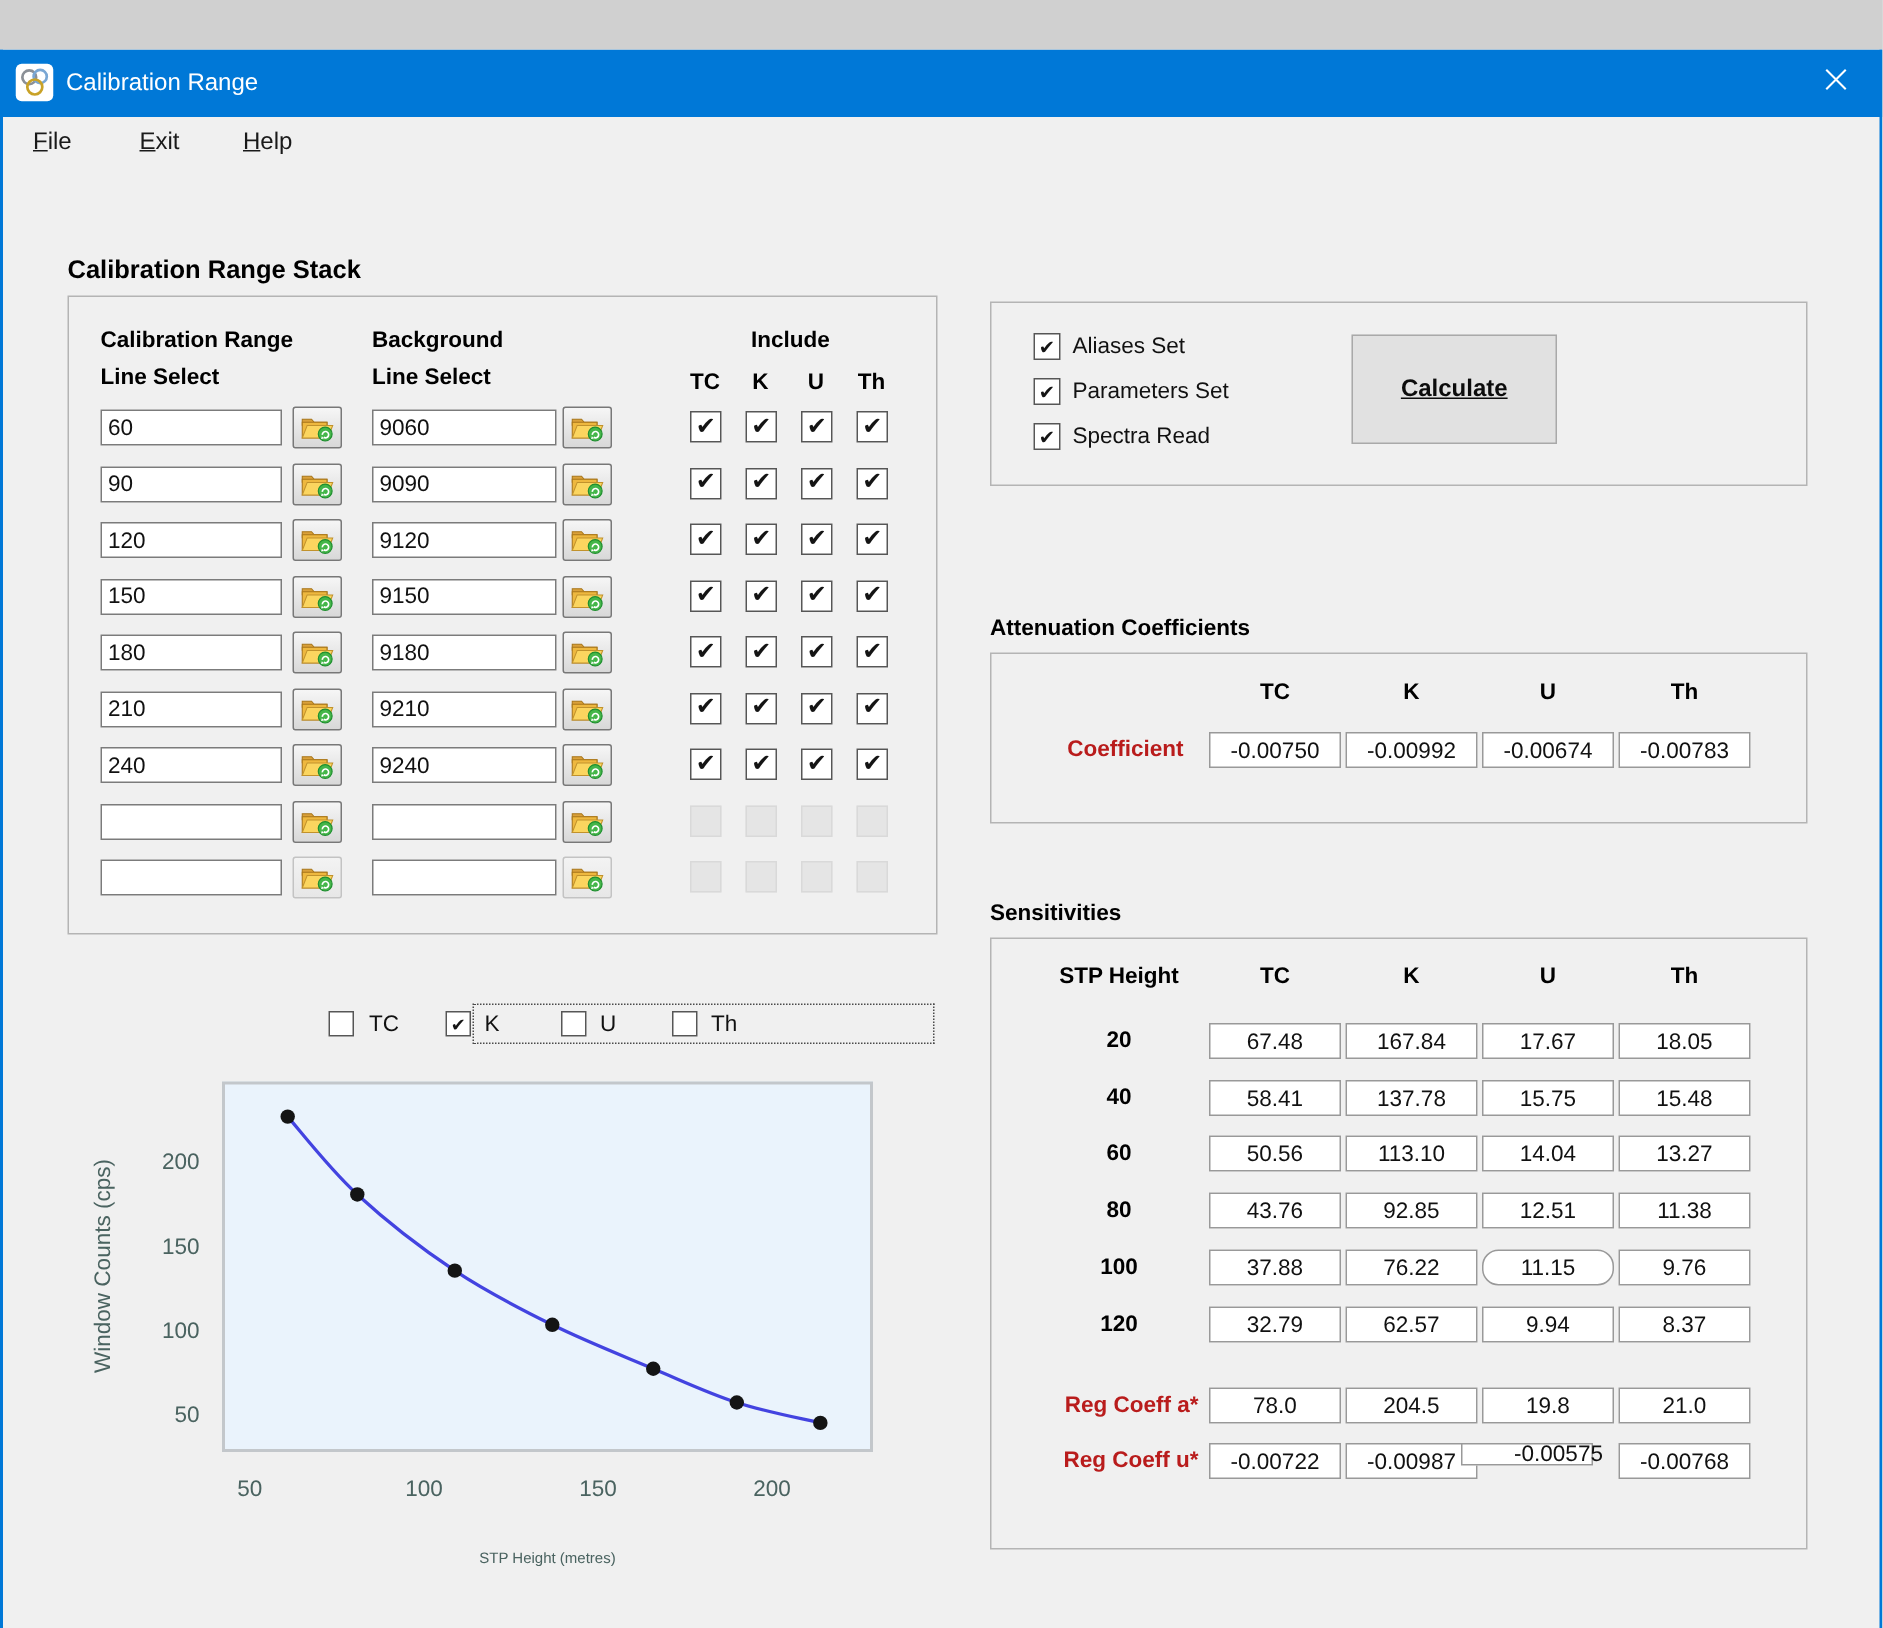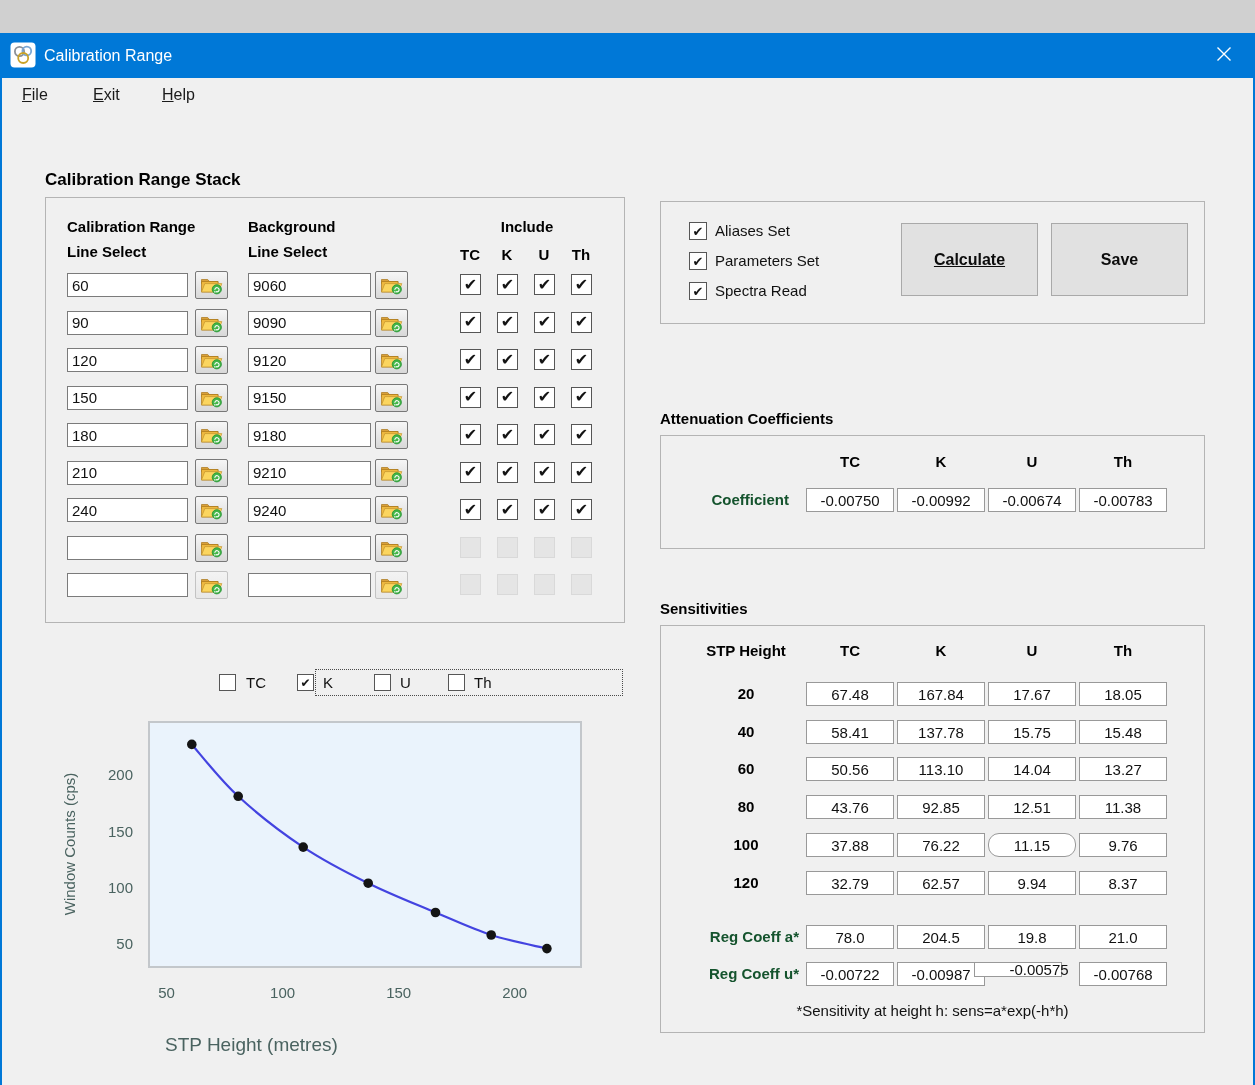--- a/index.html
+++ b/index.html
@@ -20,31 +20,31 @@
       font-family:"Liberation Sans","DejaVu Sans",sans-serif;font-size:15px;padding:1px 4px;color:#111;outline:none;}
   .fbtn{position:absolute;width:33px;height:28px;box-sizing:border-box;background:linear-gradient(#f6f6f6,#d8d8d8);
       border:1px solid #787878;border-radius:2px;display:flex;align-items:center;justify-content:center;}
   .fbtn.light{border-color:#c3c3c3;background:linear-gradient(#f3f3f3,#e7e7e7);}
   .cb{position:absolute;background:#fff;border:1px solid #565656;box-sizing:border-box;
       display:flex;align-items:center;justify-content:center;font-weight:bold;color:#141414;line-height:1;}
   .cb.disabled{background:#e5e5e5;border-color:#d9d9d9;}
   .btn{position:absolute;background:#e1e1e1;border:1px solid #a9a9a9;box-sizing:border-box;
       display:flex;align-items:center;justify-content:center;font-weight:bold;font-size:16px;color:#0c0c0c;}
   .colhead{position:absolute;width:90px;text-align:center;font-weight:bold;font-size:15px;color:#000;}
-  .rowlabel{position:absolute;text-align:right;font-weight:bold;font-size:15px;color:#14532d;}
+  .rowlabel{position:absolute;text-align:right;font-weight:bold;font-size:15px;color:#b91c1c;}
   .ctrlabel{position:absolute;text-align:center;font-weight:bold;font-size:15px;color:#000;}
   .vb{position:absolute;box-sizing:border-box;border:1px solid #999;background:#fff;
       display:flex;align-items:center;justify-content:center;font-size:15px;color:#111;}
   .cblabel{position:absolute;font-size:15px;color:#111;line-height:18px;}
   .plot{position:absolute;left:148px;top:688px;width:434px;height:247px;background:#eaf3fc;
       border:2px solid #c3c7cb;box-sizing:border-box;}
   .tick{position:absolute;font-size:15px;color:#4a6360;}
   .ylab{position:absolute;transform:translate(-50%,-50%) rotate(-90deg);white-space:nowrap;
       font-size:15px;color:#4a6360;}
-  .xlab{position:absolute;text-align:left;font-size:19px;color:#4a6360;}
+  .xlab{position:absolute;text-align:center;font-size:10px;color:#4a6360;}
   .focus-rect{position:absolute;border:1px dotted #4a4a4a;box-sizing:border-box;}
   .footnote{position:absolute;width:100%;text-align:center;font-size:15px;color:#111;}
 </style>
 </head>
 <body>
 
 <div class="window">
 
   <div class="titlebar">
     <span class="app-icon">
@@ -332,21 +332,20 @@
         </div>
         <div class="cb disabled" style="left: 414px; top: 3px; width: 21px; height: 21px; font-size: 16px;"></div>
         <div class="cb disabled" style="left: 451px; top: 3px; width: 21px; height: 21px; font-size: 16px;"></div>
         <div class="cb disabled" style="left: 488px; top: 3px; width: 21px; height: 21px; font-size: 16px;"></div>
         <div class="cb disabled" style="left: 525px; top: 3px; width: 21px; height: 21px; font-size: 16px;"></div>
       </div>
     </div>
 
   <div class="gb" id="status-group" style="left:660px;top:168px;width:545px;height:123px;">
     <div class="btn" style="left:240px;top:21px;width:137px;height:73px;text-decoration:underline;">Calculate</div>
-    <div class="btn" style="left:390px;top:21px;width:137px;height:73px;">Save</div>
   <div class="cb" style="left: 28px; top: 20px; width: 18px; height: 18px; font-size: 13px;">✔</div>
       <div class="cblabel" style="left: 54px; top: 20px;">Aliases Set</div>
       <div class="cb" style="left: 28px; top: 50px; width: 18px; height: 18px; font-size: 13px;">✔</div>
       <div class="cblabel" style="left: 54px; top: 50px;">Parameters Set</div>
       <div class="cb" style="left: 28px; top: 80px; width: 18px; height: 18px; font-size: 13px;">✔</div>
       <div class="cblabel" style="left: 54px; top: 80px;">Spectra Read</div>
     </div>
 
   <div class="label-md" style="left:660px;top:377px;">Attenuation Coefficients</div>
 
@@ -362,21 +361,20 @@
     <div class="vb" style="left:418px;top:52px;width:88px;height:24px;">-0.00783</div>
   </div>
 
   <div class="label-md" style="left:660px;top:567px;">Sensitivities</div>
   <div class="gb" id="sens-group" style="left:660px;top:592px;width:545px;height:408px;">
     <div class="ctrlabel" style="left:25px;top:16px;width:120px;">STP Height</div>
     <div class="colhead" style="left:144px;top:16px;">TC</div>
     <div class="colhead" style="left:235px;top:16px;">K</div>
     <div class="colhead" style="left:326px;top:16px;">U</div>
     <div class="colhead" style="left:417px;top:16px;">Th</div>
-    <div class="footnote" style="top:376px;">*Sensitivity at height h: sens=a*exp(-h*h)</div>
   <div class="ctrlabel" style="left: 25px; top: 56px; width: 120px; height: 24px; line-height: 24px;">20</div>
       <div class="vb" style="left: 145px; top: 56px; width: 88px; height: 24px;">67.48</div>
       <div class="vb" style="left: 236px; top: 56px; width: 88px; height: 24px;">167.84</div>
       <div class="vb" style="left: 327px; top: 56px; width: 88px; height: 24px;">17.67</div>
       <div class="vb" style="left: 418px; top: 56px; width: 88px; height: 24px;">18.05</div>
       <div class="ctrlabel" style="left: 25px; top: 94px; width: 120px; height: 24px; line-height: 24px;">40</div>
       <div class="vb" style="left: 145px; top: 94px; width: 88px; height: 24px;">58.41</div>
       <div class="vb" style="left: 236px; top: 94px; width: 88px; height: 24px;">137.78</div>
       <div class="vb" style="left: 327px; top: 94px; width: 88px; height: 24px;">15.75</div>
       <div class="vb" style="left: 418px; top: 94px; width: 88px; height: 24px;">15.48</div>

